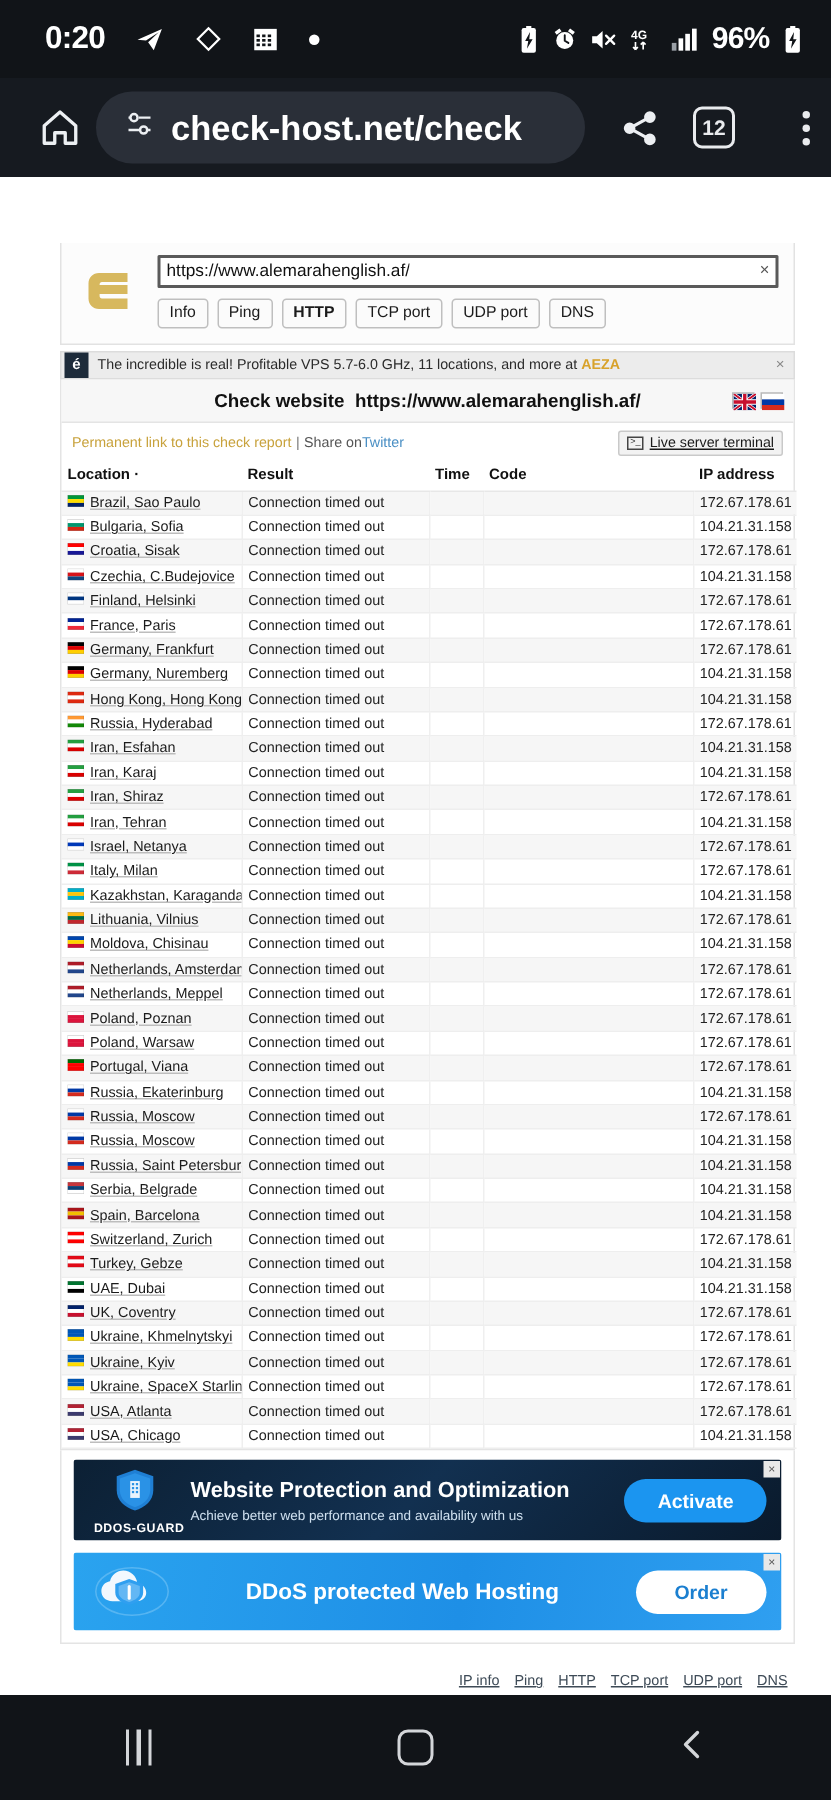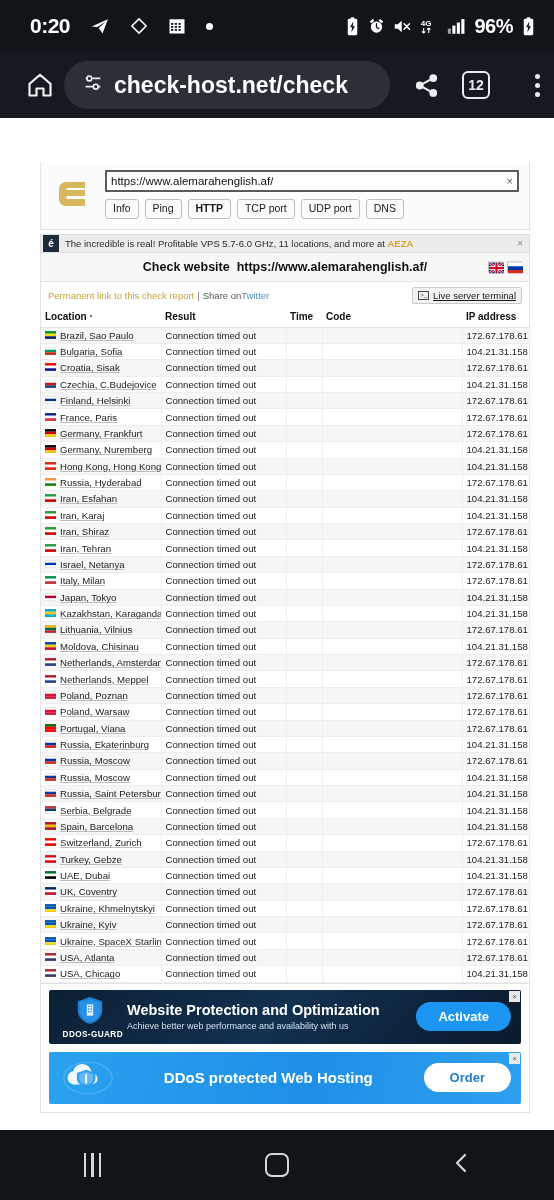--- a/index.html
+++ b/index.html
@@ -764,37 +764,20 @@
                       <rect width="30" height="21" fill="none" stroke="rgba(0,0,0,.22)" stroke-width="1.4"></rect>
                     </svg></span>
                   <span class="name">Italy, Milan</span>
                 </span>
               </td>
               <td class="result">Connection timed out</td>
               <td></td>
               <td></td>
               <td class="ip">172.67.178.61</td>
             </tr>
-            <tr class="odd">
-              <td>
-                <span class="loc">
-                  <span><svg width="11" height="8" viewBox="0 0 30 21">
-                      <rect width="30" height="7" fill="#fff"></rect>
-                      <rect y="7" width="30" height="7" fill="#BC002D"></rect>
-                      <rect y="14" width="30" height="7" fill="#fff"></rect>
-                      <rect width="30" height="21" fill="none" stroke="rgba(0,0,0,.22)" stroke-width="1.4"></rect>
-                    </svg></span>
-                  <span class="name">Japan, Tokyo</span>
-                </span>
-              </td>
-              <td class="result">Connection timed out</td>
-              <td></td>
-              <td></td>
-              <td class="ip">104.21.31.158</td>
-            </tr>
             <tr class="even">
               <td>
                 <span class="loc">
                   <span><svg width="11" height="8" viewBox="0 0 30 21">
                       <rect width="30" height="7" fill="#00AFCA"></rect>
                       <rect y="7" width="30" height="7" fill="#FEC50C"></rect>
                       <rect y="14" width="30" height="7" fill="#00AFCA"></rect>
                       <rect width="30" height="21" fill="none" stroke="rgba(0,0,0,.22)" stroke-width="1.4"></rect>
                     </svg></span>
                   <span class="name">Kazakhstan, Karaganda</span>

